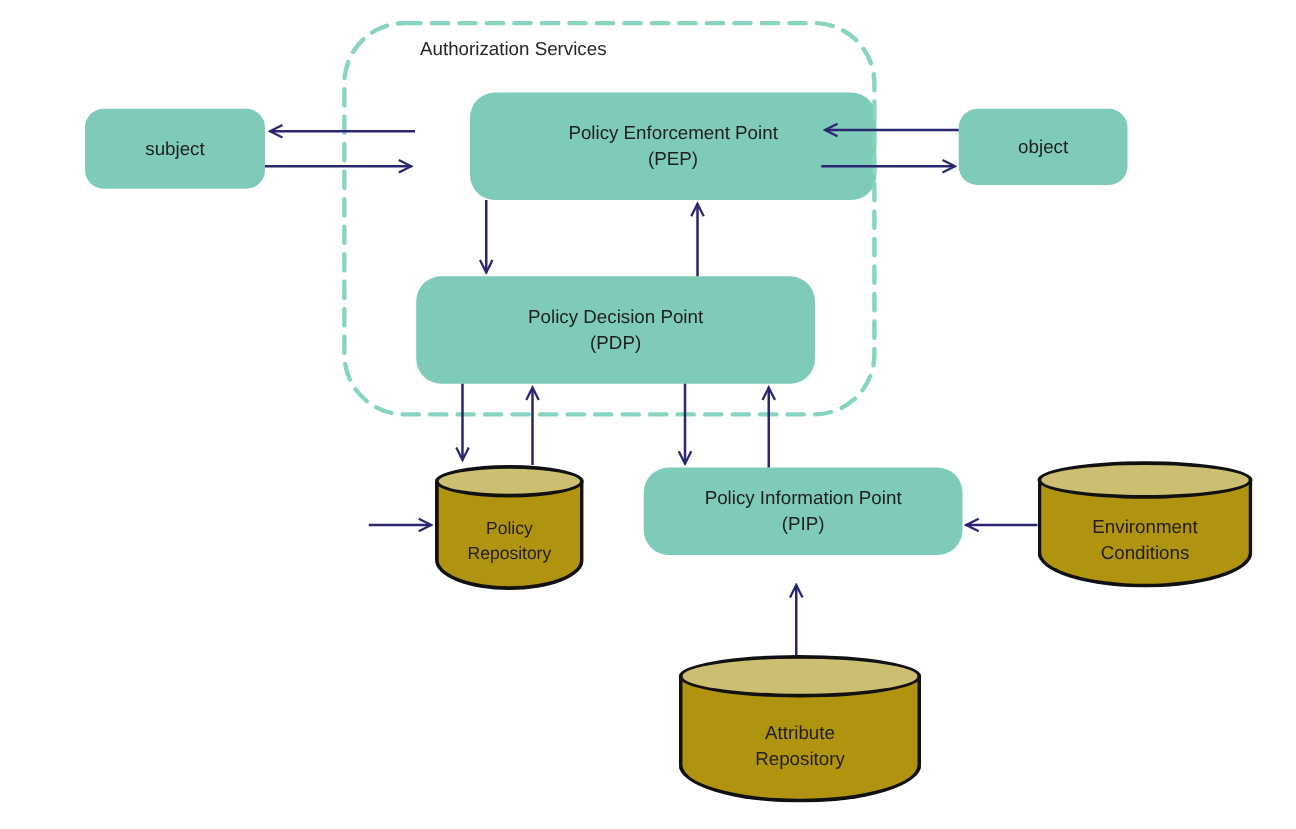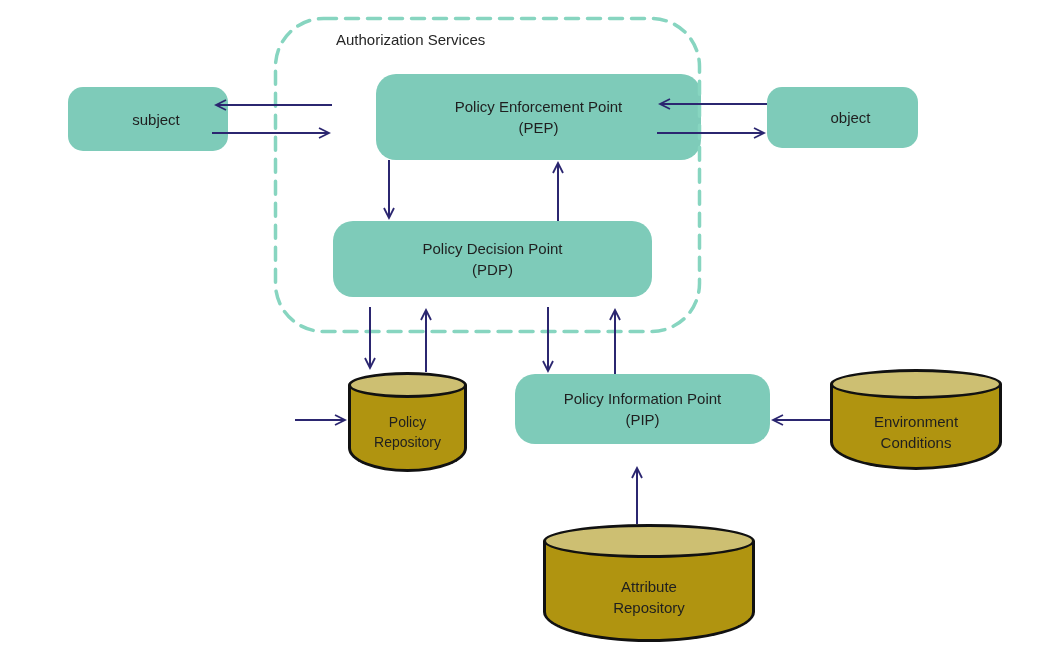--- a/index.html
+++ b/index.html
@@ -25,21 +25,21 @@
     position:absolute;
     background:var(--node-fill);
     border-radius:20px;
     display:flex;flex-direction:column;
     align-items:center;justify-content:center;
     text-align:center;
     font-size:15px;line-height:21px;
     color:var(--text);
     z-index:2;
   }
-  .node.small{border-radius:15px;padding-left:16px;}
+  .node.small{border-radius:15px;}
   .auth-label{
     position:absolute;left:304px;top:31px;
     font-size:15px;color:#262626;z-index:3;margin-left:32px;
   }
   .cylinder{position:absolute;z-index:2;}
   .cyl-top{
     position:absolute;left:0;top:0;width:100%;
     background:var(--cylinder-top);
     border:3px solid var(--cylinder-outline);
     border-radius:50%;
@@ -87,21 +87,21 @@
 
   <div class="node" style="left:332px;top:74px;width:325px;height:86px;margin-left:44px;">
     <span>Policy Enforcement Point</span>
     <span>(PEP)</span>
   </div>
 
   <div class="node small" style="left:767px;top:87px;width:135px;height:61px;text-align:right;">
     <span>object</span>
   </div>
 
-  <div class="node" style="left:333px;top:221px;width:319px;height:76px;">
+  <div class="node" style="left:333px;top:221px;width:319px;height:86px;">
     <span>Policy Decision Point</span>
     <span>(PDP)</span>
   </div>
 
 
   <div class="node" style="left:515px;top:374px;width:255px;height:70px;">
     <span>Policy Information Point</span>
     <span>(PIP)</span>
   </div>
 
@@ -116,21 +116,21 @@
 
   <div class="cylinder" style="left:830px;top:369px;width:172px;height:101px;">
     <div class="cyl-top" style="height:30px;"></div>
     <div class="cyl-body" style="top:15px;border-radius:0 0 50% 50% / 0 0 28px 28px;"></div>
     <div class="cyl-label" style="top:30px;">
       <span>Environment</span>
       <span>Conditions</span>
     </div>
   </div>
 
-  <div class="cylinder" style="left:543px;top:524px;width:194px;height:118px;padding-left:18px;">
+  <div class="cylinder" style="left:543px;top:524px;width:194px;height:118px;">
     <div class="cyl-top" style="height:34px;"></div>
     <div class="cyl-body" style="top:17px;border-radius:0 0 50% 50% / 0 0 30px 30px;"></div>
     <div class="cyl-label" style="top:34px;">
       <span>Attribute</span>
       <span>Repository</span>
     </div>
   </div>
 
   <svg class="edges" viewBox="0 0 1037 663">
     <defs>

